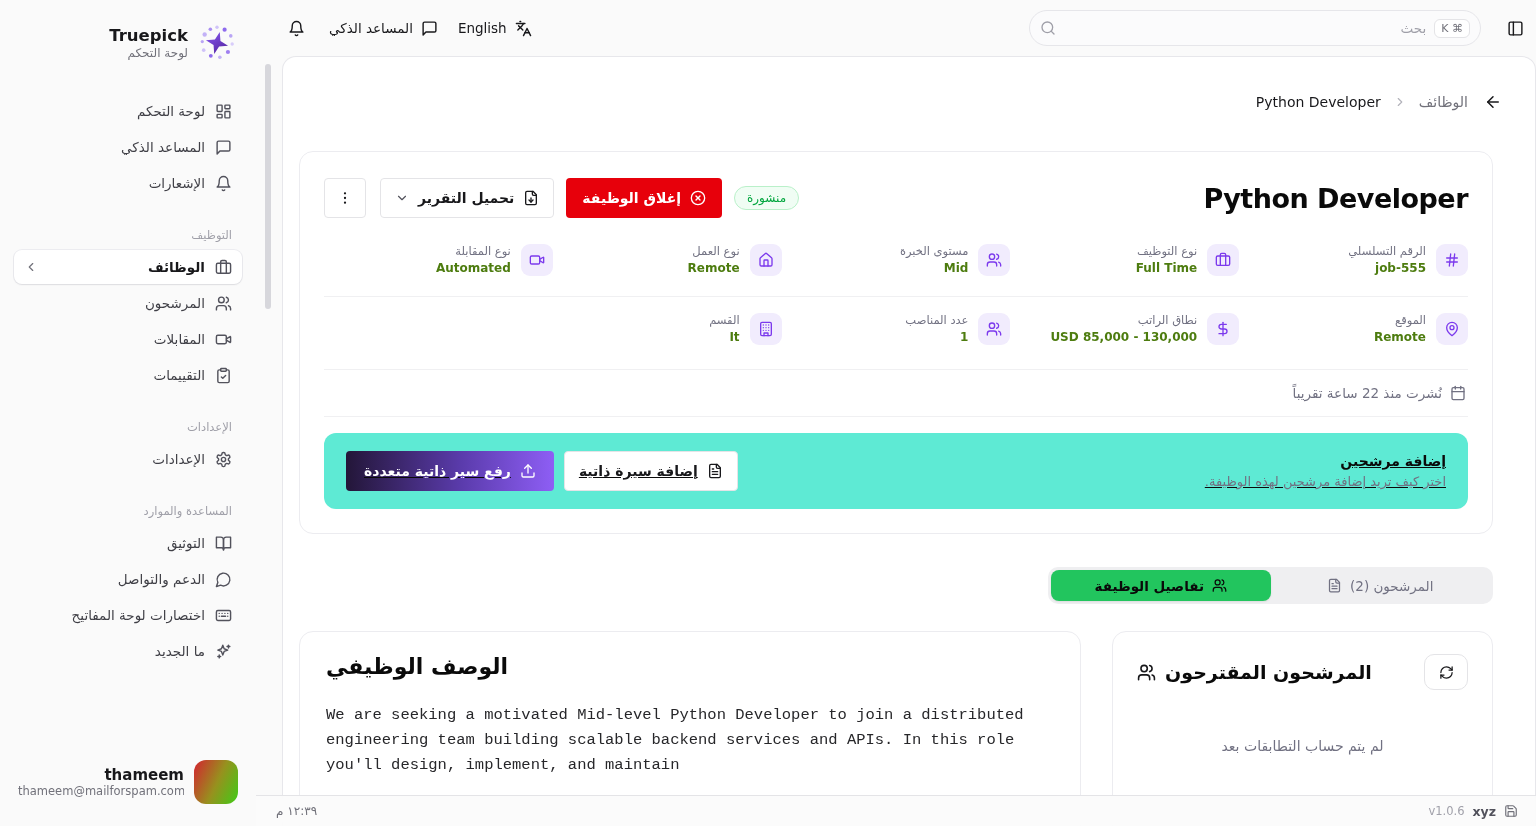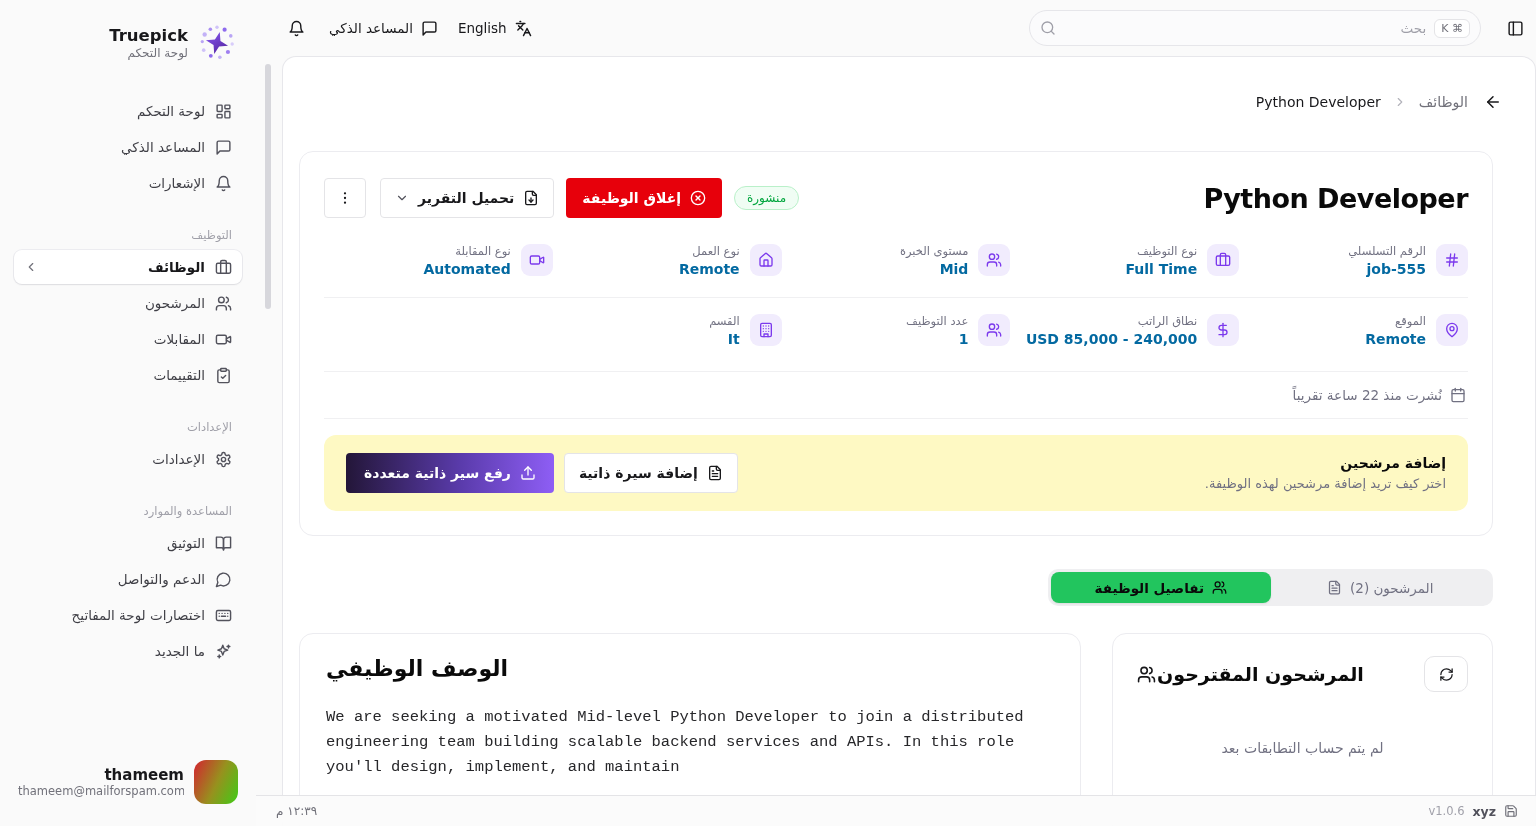--- a/index.html
+++ b/index.html
@@ -65,43 +65,43 @@
   .btn .ic { width:16px; height:16px; }
   .btn-outline .chevdn { width:14px; height:14px; color:#52525c; }
 
   .drow { display:grid; grid-template-columns:repeat(5,1fr); margin-top:0; padding:26px 0 20px; }
   .drow + .drow { border-top:1px solid #f0f0f2; padding:16px 0 24px; }
   .detail { display:flex; gap:10px; align-items:flex-start; }
   .dicon { width:32px; height:32px; border-radius:9px; background:#f1ecfd; color:#7c3aed; display:flex; align-items:center; justify-content:center; flex:none; }
   .dicon .ic { width:16px; height:16px; }
   .dtext { display:flex; flex-direction:column; gap:3px; }
   .dlabel { font-size:11.5px; color:#717182; }
-  .dvalue { font-size:14px; font-weight:bold; color:#0369a1; direction:ltr; text-align:right; }
+  .dvalue { font-size:12px; font-weight:bold; color:#4d7c0f; direction:ltr; text-align:right; }
 
   .pub-row { border-top:1px solid #f0f0f2; border-bottom:1px solid #f0f0f2; padding:15px 2px; display:flex; align-items:center; gap:8px; color:#717182; font-size:13.5px; }
   .pub-row .ic { width:16px; height:16px; }
 
-  .add-box { background:#fef9c3; border-radius:12px; margin-top:16px; padding:18px 22px; display:flex; align-items:center; justify-content:space-between; gap:20px; }
+  .add-box { background:#5eead4; border-radius:12px; margin-top:16px; padding:18px 22px; display:flex; align-items:center; justify-content:space-between; gap:20px;text-decoration:underline; }
   .add-text { display:flex; flex-direction:column; gap:5px; }
   .add-title { font-size:14px; font-weight:bold; color:#0a0a0a; }
   .add-sub { font-size:13px; color:#717182; }
   .add-actions { display:flex; align-items:center; gap:10px; }
   .btn-grad { background:linear-gradient(to left, #8e5ef5 0%, #5a3bab 45%, #231638 100%); border:none; color:#fff; font-weight:bold; padding:0 18px; }
   .btn-grad .ic { width:16px; height:16px; }
 
   .tabs { margin:33px 17px 0 0; background:#efeff1; border-radius:10px; padding:3px; display:flex; width:445px; height:37px; }
   .tab { flex:1; display:flex; align-items:center; justify-content:center; gap:8px; border-radius:8px; font-size:13.5px; color:#717182; cursor:pointer; }
   .tab .ic { width:15px; height:15px; }
   .tab.active { background:#22c55e; color:#0a0a0a; font-weight:bold; box-shadow:0 1px 2px rgba(0,0,0,.08); }
 
   .bottom-grid { display:grid; grid-template-columns:381px 1fr; gap:31px; margin:27px 17px 0 0; }
   .card { background:#fff; border:1px solid #ececf0; border-radius:14px; }
   .sug-card { padding:22px 24px; height:320px; }
   .sug-head { display:flex; align-items:center; justify-content:space-between; }
-  .sug-title-block { display:flex; align-items:center; gap:1px; }
+  .sug-title-block { display:flex; align-items:center; gap:9px; }
   .sug-title { font-size:19px; font-weight:bold; color:#0a0a0a; }
   .sug-title-block .ic { width:19px; height:19px; color:#18181b; }
   .btn-refresh { width:44px; height:36px; border:1px solid #e4e4e7; background:#fff; border-radius:10px; display:flex; align-items:center; justify-content:center; cursor:pointer; color:#18181b; }
   .btn-refresh .ic { width:15px; height:15px; }
   .sug-empty { margin-top:48px; text-align:center; color:#717182; font-size:14px; }
   .desc-card { direction:ltr; text-align:left; padding:22px 26px; height:320px; }
   .desc-title { font-size:22px; font-weight:bold; color:#0a0a0a; }
   .desc-body { margin-top:24px; font-size:15.5px; color:#27272a; line-height:1.6; max-width:720px;font-family:Liberation Mono, monospace; }
 
   .scroll-thumb { position:absolute; left:9px; top:64px; width:6px; height:245px; background:#d7d7dc; border-radius:3px; }
@@ -446,31 +446,31 @@
                 </span>
             </div>
             <div class="detail">
               <span class="dicon">
                   <svg class="ic">
                     <use href="#i-dollar"></use>
                   </svg>
                 </span>
               <span class="dtext">
                   <span class="dlabel">نطاق الراتب</span>
-                  <span class="dvalue">USD 85,000 - 240,000</span>
+                  <span class="dvalue">USD 85,000 - 130,000</span>
                 </span>
             </div>
             <div class="detail">
               <span class="dicon">
                   <svg class="ic">
                     <use href="#i-users"></use>
                   </svg>
                 </span>
               <span class="dtext">
-                  <span class="dlabel">عدد التوظيف</span>
+                  <span class="dlabel">عدد المناصب</span>
                   <span class="dvalue">1</span>
                 </span>
             </div>
             <div class="detail">
               <span class="dicon">
                   <svg class="ic">
                     <use href="#i-building"></use>
                   </svg>
                 </span>
               <span class="dtext">

